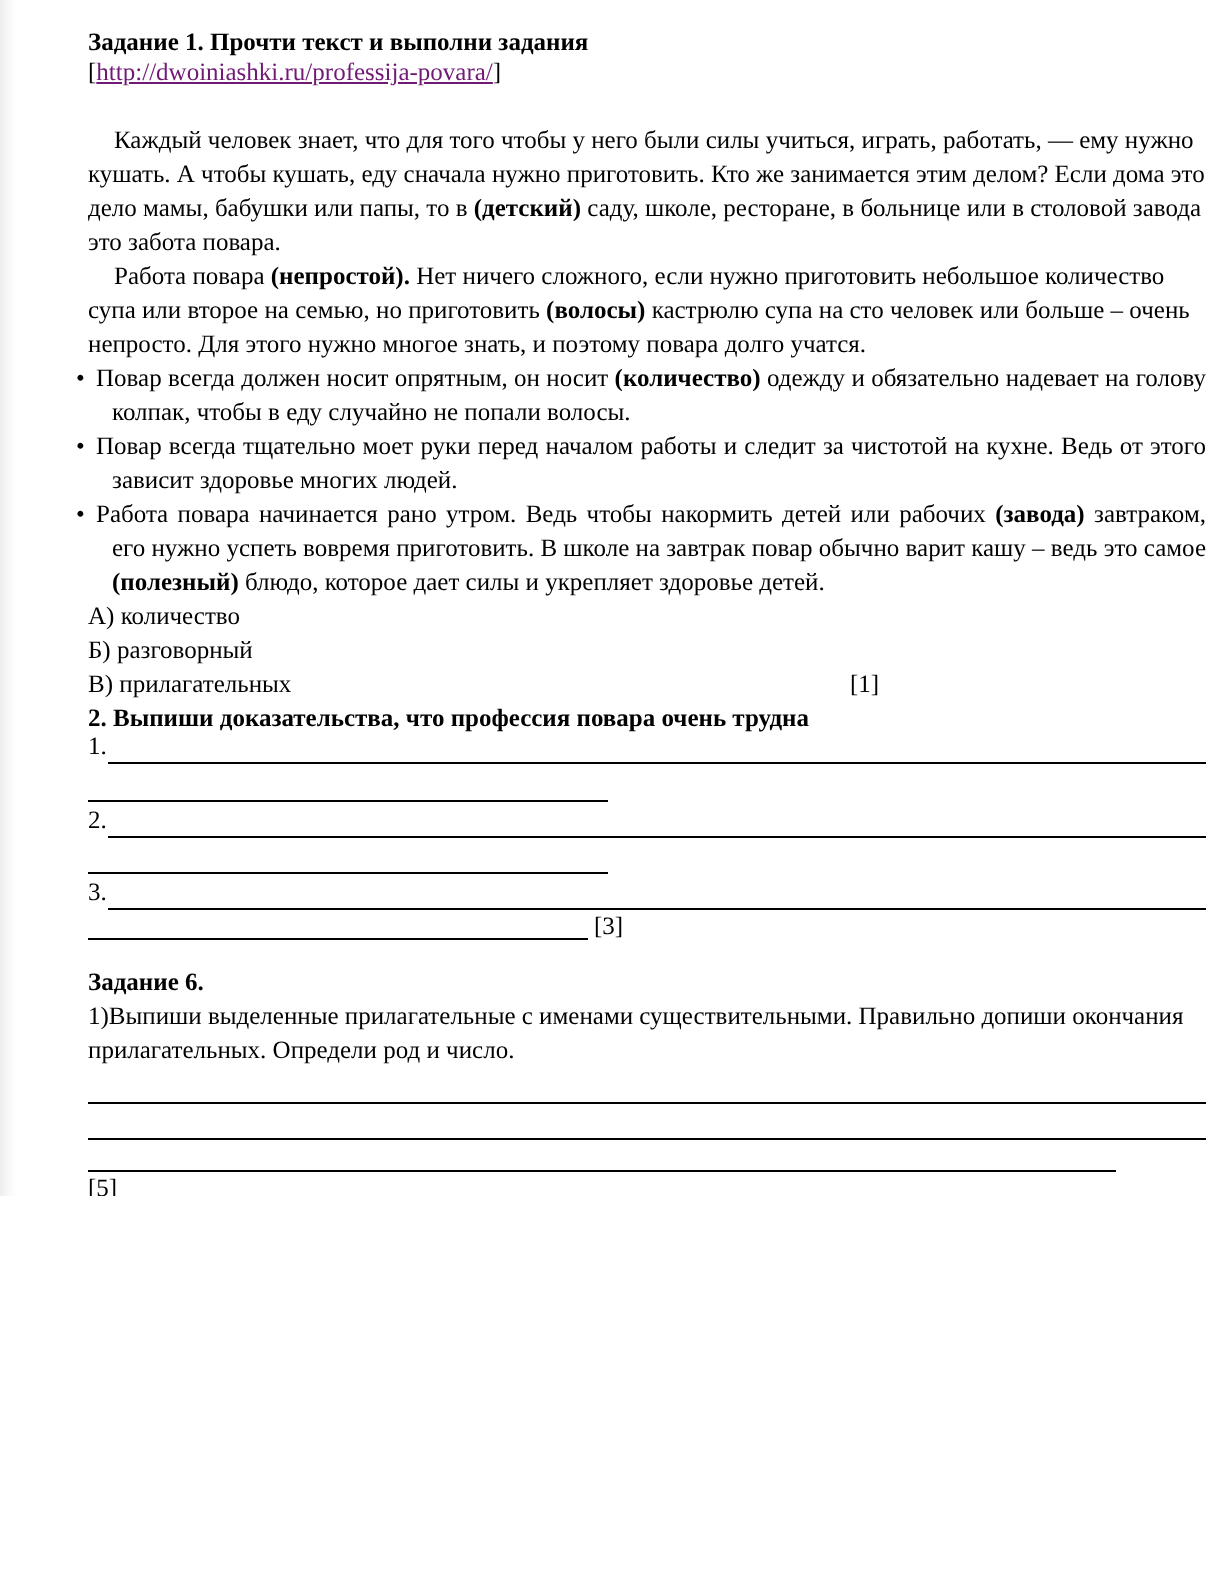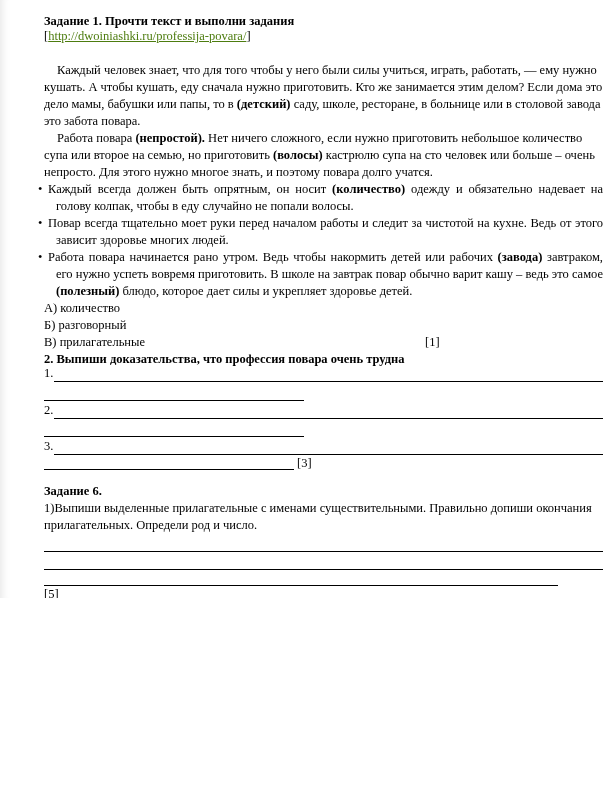--- a/index.html
+++ b/index.html
@@ -13,21 +13,21 @@
     font-size:12.5px;
     line-height:17px;
     color:#000;
     overflow:hidden;
     box-shadow: inset 10px 0 8px -8px rgba(0,0,0,0.10);
   }
   p{margin:0;}
   .b{font-weight:bold;}
   .h1{font-weight:bold;line-height:15px;}
   .linkline{line-height:15px;}
-  .url{color:#4d7c0f;text-decoration:underline;cursor:pointer;}
+  .url{color:#701a75;text-decoration:underline;cursor:pointer;}
   .para{text-indent:13px;}
   .first{margin-top:18px;}
   .bullet{display:flex;margin-left:-6px;}
   .bmark{flex:0 0 10px;}
   .bmark::before{content:"\2022";}
   .btxt{flex:1;text-align:justify;padding-left:8px;text-indent:-8px;}
   .summary{margin-left:13px;margin-top:8px;}
   .h2{font-weight:bold;}
   .q1h{margin-top:11px;}
   .opt{line-height:17px;position:relative;}
@@ -56,38 +56,38 @@
   <div class="h1">Задание 1. Прочти текст и выполни задания</div>
 
   <div class="linkline"><span>[</span><a class="url">http://dwoiniashki.ru/professija-povara/</a><span>]</span></div>
 
   <p class="para first"><span>Каждый человек знает, что для того чтобы у него были силы учиться, играть, работать, — ему нужно кушать. А чтобы кушать, еду сначала нужно приготовить. Кто же занимается этим делом? Если дома это дело мамы, бабушки или папы, то в </span><span class="b">(детский)</span><span> саду, школе, ресторане, в больнице или в столовой завода это забота повара.</span></p>
 
   <p class="para"><span>Работа повара </span><span class="b">(непростой).</span><span> Нет ничего сложного, если нужно приготовить небольшое количество супа или второе на семью, но приготовить </span><span class="b">(волосы)</span><span> кастрюлю супа на сто человек или больше – очень непросто. Для этого нужно многое знать, и поэтому повара долго учатся.</span></p>
 
   <div class="bullet">
     <span class="bmark"></span>
-    <p class="btxt"><span>Каждый всегда должен быть опрятным, он носит </span><span class="b">(количество)</span><span> одежду и обязательно надевает на голову колпак, чтобы в еду случайно не попали волосы.</span></p>
+    <p class="btxt"><span>Повар всегда должен носит опрятным, он носит </span><span class="b">(количество)</span><span> одежду и обязательно надевает на голову колпак, чтобы в еду случайно не попали волосы.</span></p>
   </div>
 
   <div class="bullet">
     <span class="bmark"></span>
     <p class="btxt"><span>Повар всегда тщательно моет руки перед началом работы и следит за чистотой на кухне. Ведь от этого зависит здоровье многих людей.</span></p>
   </div>
 
   <div class="bullet">
     <span class="bmark"></span>
     <p class="btxt"><span>Работа повара начинается рано утром. Ведь чтобы накормить детей или рабочих </span><span class="b">(завода)</span><span> завтраком, его нужно успеть вовремя приготовить. В школе на завтрак повар обычно варит кашу – ведь это самое </span><span class="b">(полезный)</span><span> блюдо, которое дает силы и укрепляет здоровье детей.</span></p>
   </div>
 
 
   <div class="opt">А) количество</div>
   <div class="opt">Б) разговорный</div>
   <div class="opt">
-    <span>В) прилагательные</span>
+    <span>В) прилагательных</span>
     <span class="score-abs">[1]</span>
   </div>
 
   <div class="h2 q2h">2. Выпиши доказательства, что профессия повара очень трудна</div>
 
   <div class="row r1">
     <span class="num">1.</span>
     <span class="line fill"></span>
   </div>
   <div class="row r1s">

